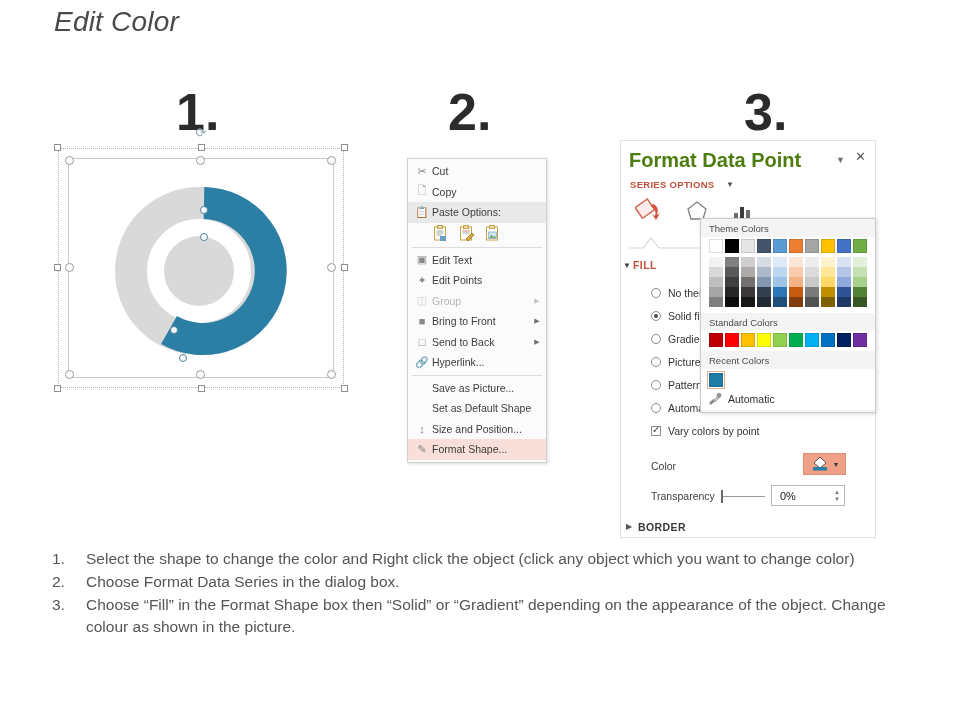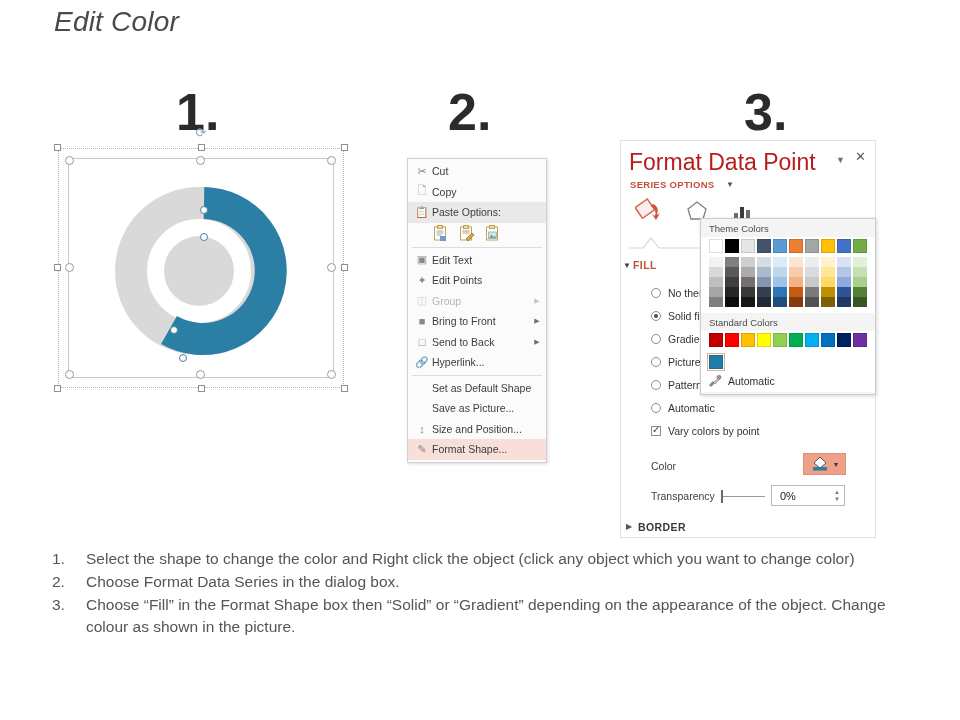--- a/index.html
+++ b/index.html
@@ -170,23 +170,24 @@
     height: 398px;
     background: #ffffff;
     border: 1px solid #e2e2e2;
     box-sizing: border-box;
     overflow: hidden;
   }
   .fdp-title {
     position: absolute;
     left: 8px;
     top: 8px;
-    font-size: 23px;
-    color: #b91c1c;
+    font-size: 20px;
+    color: #4d7c0f;
     white-space: nowrap;
+    font-weight: bold;
   }
   .fdp-title-arrow {
     position: absolute;
     right: 30px;
     top: 14px;
     font-size: 9px;
     color: #6f6f6f;
   }
   .fdp-close {
     position: absolute;
@@ -595,26 +596,26 @@
 
   <div class="cm-item">
     <span class="cm-ico">🔗</span>
     <span class="cm-label">Hyperlink...</span>
   </div>
 
   <div class="cm-sep"></div>
 
   <div class="cm-item">
     <span class="cm-ico"></span>
+    <span class="cm-label">Save as Picture...</span>
+  </div>
+
+  <div class="cm-item">
+    <span class="cm-ico"></span>
     <span class="cm-label">Set as Default Shape</span>
-  </div>
-
-  <div class="cm-item">
-    <span class="cm-ico"></span>
-    <span class="cm-label">Save as Picture...</span>
   </div>
 
   <div class="cm-item">
     <span class="cm-ico">↕</span>
     <span class="cm-label">Size and Position...</span>
   </div>
 
   <div class="cm-item highlight">
     <span class="cm-ico">✎</span>
     <span class="cm-label">Format Shape...</span>
@@ -797,20 +798,21 @@
         <div class="cp-sw" style="background: rgb(255, 192, 0);"></div>
         <div class="cp-sw" style="background: rgb(255, 255, 0);"></div>
         <div class="cp-sw" style="background: rgb(146, 208, 80);"></div>
         <div class="cp-sw" style="background: rgb(0, 176, 80);"></div>
         <div class="cp-sw" style="background: rgb(0, 176, 240);"></div>
         <div class="cp-sw" style="background: rgb(0, 112, 192);"></div>
         <div class="cp-sw" style="background: rgb(0, 32, 96);"></div>
         <div class="cp-sw" style="background: rgb(112, 48, 160);"></div>
       </div>
   </div>
+  <div class="cp-section-label">Recent Colors</div>
   <div class="cp-white-band">
     <div class="cp-recent" id="recent-row">
         <div class="cp-sw" style="background: rgb(31, 125, 165);"></div>
       </div>
     <div class="cp-action">
       <span class="ico">
         <svg width="15" height="15" viewBox="0 0 15 15">
           <path d="M2 13 L6 9 L8 11 L4 15 Z" fill="#8a8a8a" transform="translate(0,-2)"></path>
           <path d="M6.5 8.5 L11 4 L12.5 5.5 L8 10 Z" fill="#c9c9c9" stroke="#6f6f6f" stroke-width="0.6"></path>
           <circle cx="12" cy="3.2" r="2" fill="#9a9a9a" stroke="#6f6f6f" stroke-width="0.6"></circle>

